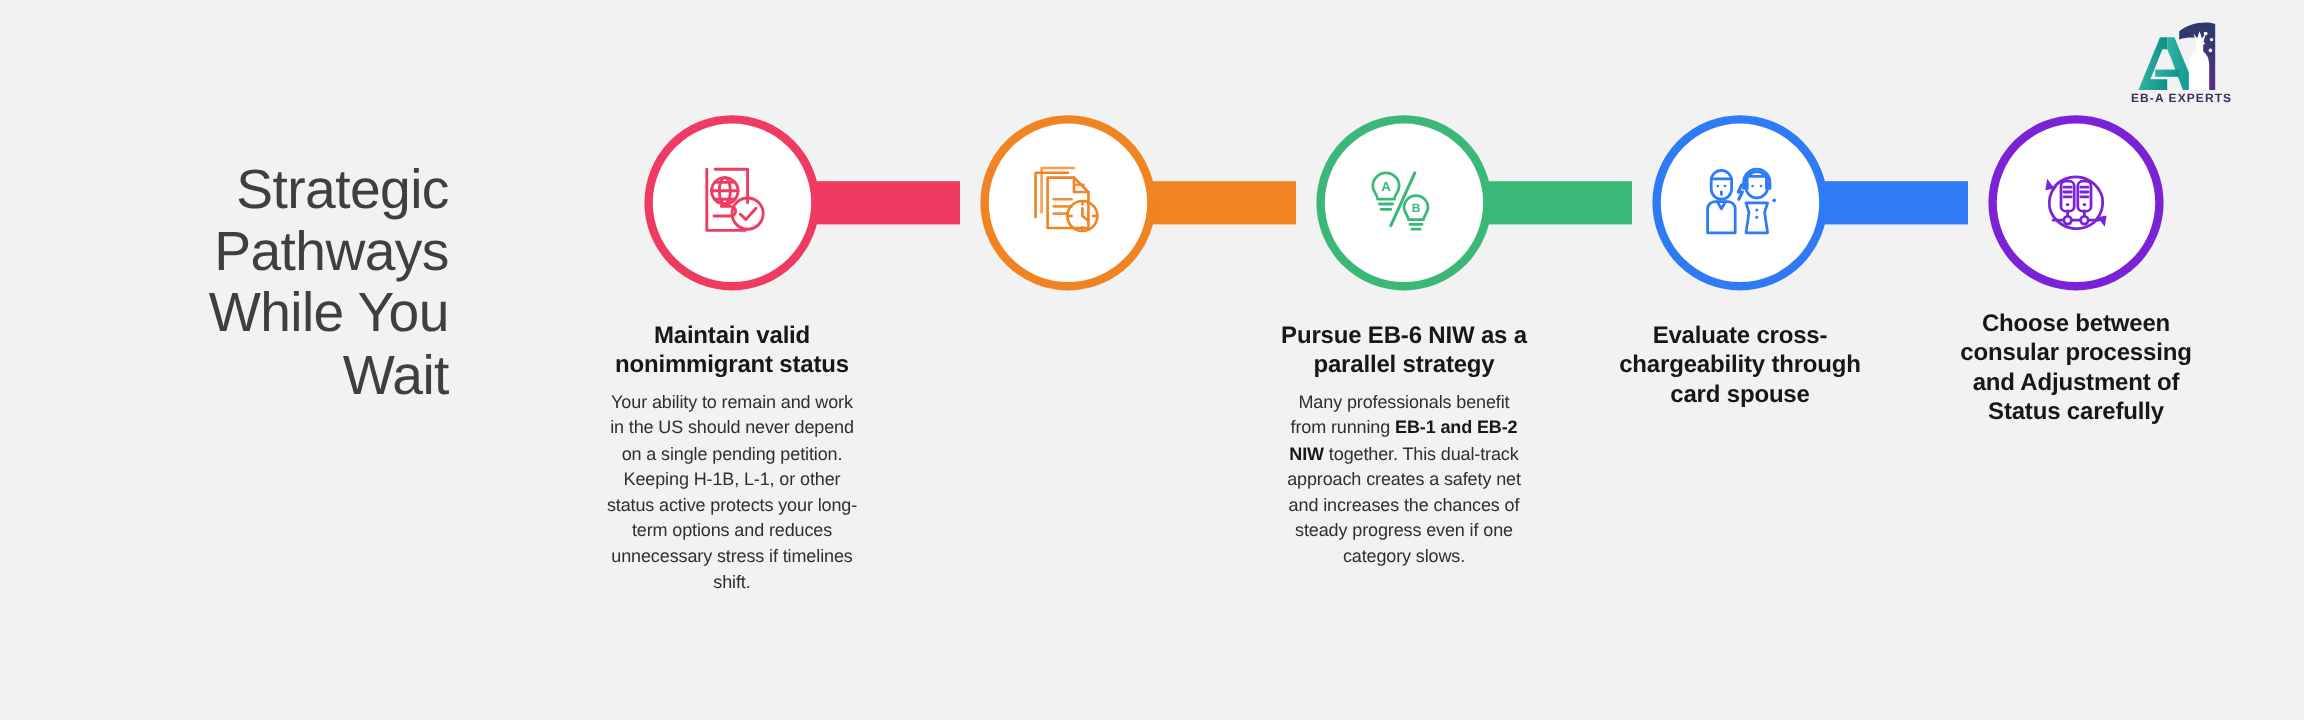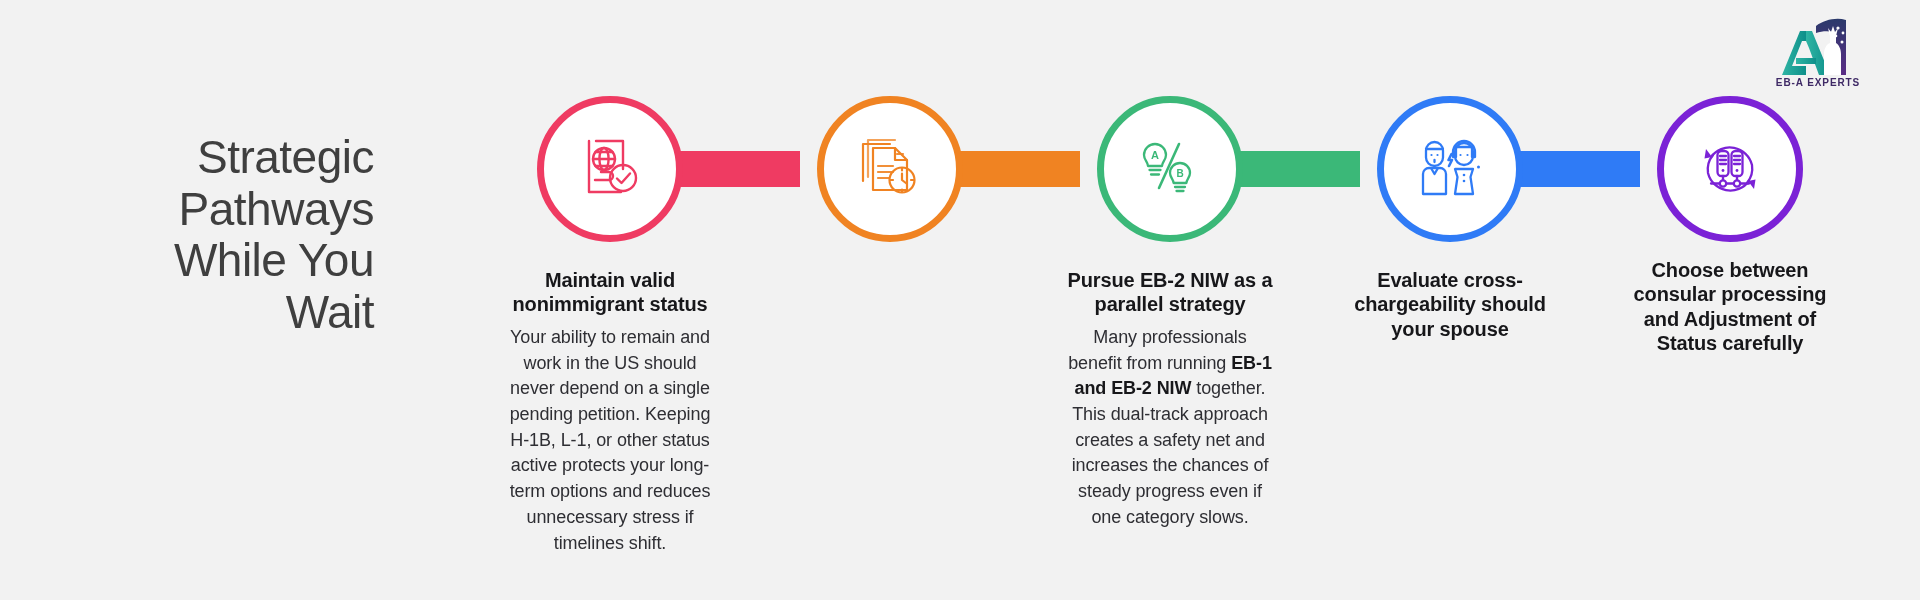--- a/index.html
+++ b/index.html
@@ -122,21 +122,21 @@
   }
   .step-title {
     font-size: 20px;
     font-weight: bold;
     line-height: 1.22;
     color: #17171a;
     letter-spacing: -0.15px;
   }
   .step-desc {
     margin-top: 8px;
-    font-size: 18px;
+    font-size: 15px;
     line-height: 1.43;
     color: #2e2e33;
     letter-spacing: -0.1px;
   }
   .step-desc b { font-weight: bold; color: #17171a; }
 
   
   .step:nth-child(1) .step-body { width: 212px; }
   .step:nth-child(2) .step-body { width: 204px; }
   .step:nth-child(3) .step-body { width: 208px; }
@@ -235,21 +235,21 @@
             <path d="M18 8 a11 11 0 0 1 11 11 c0 5-4 7-4 11 h-14 c0-4-4-6-4-11 A11 11 0 0 1 18 8 Z"></path>
             <path d="M12.5 34 h11 M14 38.5 h8"></path>
             <text x="18" y="23" font-family="'Liberation Sans',sans-serif" font-size="11" font-weight="bold" fill="#3bb878" stroke="none" text-anchor="middle">A</text>
             <path d="M43 27 a10 10 0 0 1 10 10 c0 4.5-3.6 6.4-3.6 10 h-12.8 c0-3.6-3.6-5.5-3.6-10 A10 10 0 0 1 43 27 Z"></path>
             <path d="M38 51 h10 M39.5 55 h7"></path>
             <text x="43" y="41" font-family="'Liberation Sans',sans-serif" font-size="10" font-weight="bold" fill="#3bb878" stroke="none" text-anchor="middle">B</text>
             <path d="M42 8 L22 52" stroke-width="2.6"></path>
           </svg>
         </div>
         <div class="step-body">
-          <div class="step-title">Pursue EB-2 NIW as a parallel strategy</div>
+          <div class="step-title">Pursue EB-6 NIW as a parallel strategy</div>
           <div class="step-desc">Many professionals benefit from running <b>EB-1 and EB-2 NIW</b> together. This dual-track approach creates a safety net and increases the chances of steady progress even if one category slows.</div>
         </div>
       </div>
 
       <div class="step">
         <div class="circle" style="border-color: rgb(47, 123, 246);">
           <svg width="66" height="66" viewBox="0 0 66 66" fill="none" stroke="#2f7bf6" stroke-width="2.3" stroke-linecap="round" stroke-linejoin="round">
             <rect x="9" y="6" width="17" height="24" rx="8.5"></rect>
             <path d="M9 13 h17"></path>
             <circle cx="14.5" cy="19" r="1.1" fill="#2f7bf6" stroke="none"></circle>
@@ -262,21 +262,21 @@
             <circle cx="43.5" cy="19" r="1.1" fill="#2f7bf6" stroke="none"></circle>
             <circle cx="50.5" cy="19" r="1.1" fill="#2f7bf6" stroke="none"></circle>
             <path d="M38 58 l2.5 -17 -2.5 -8 h18 l-2.5 8 L56 58 Z"></path>
             <circle cx="47" cy="39" r="1.3" fill="#2f7bf6" stroke="none"></circle>
             <circle cx="47" cy="45" r="1.3" fill="#2f7bf6" stroke="none"></circle>
             <path d="M32 30 l3 -6 h-3.5 l3 -6" stroke-width="2.6"></path>
             <circle cx="61.5" cy="31" r="1.5" fill="#2f7bf6" stroke="none"></circle>
           </svg>
         </div>
         <div class="step-body">
-          <div class="step-title">Evaluate cross-chargeability should your spouse</div>
+          <div class="step-title">Evaluate cross-chargeability through card spouse</div>
         </div>
       </div>
 
       <div class="step">
         <div class="circle" style="border-color: rgb(123, 34, 214);">
           <svg width="66" height="66" viewBox="0 0 66 66" fill="none" stroke="#7b22d6" stroke-width="2.3" stroke-linecap="round" stroke-linejoin="round">
             <path d="M14 21 A23 23 0 0 1 55 29 A23 23 0 0 1 50 47"></path>
             <path d="M52 45 A23 23 0 0 1 11 37 A23 23 0 0 1 16 19"></path>
             <path d="M9 13 L15 21 L7.5 22.5 Z" fill="#7b22d6" stroke="none"></path>
             <path d="M57 53 L51 45 L58.5 43.5 Z" fill="#7b22d6" stroke="none"></path>

